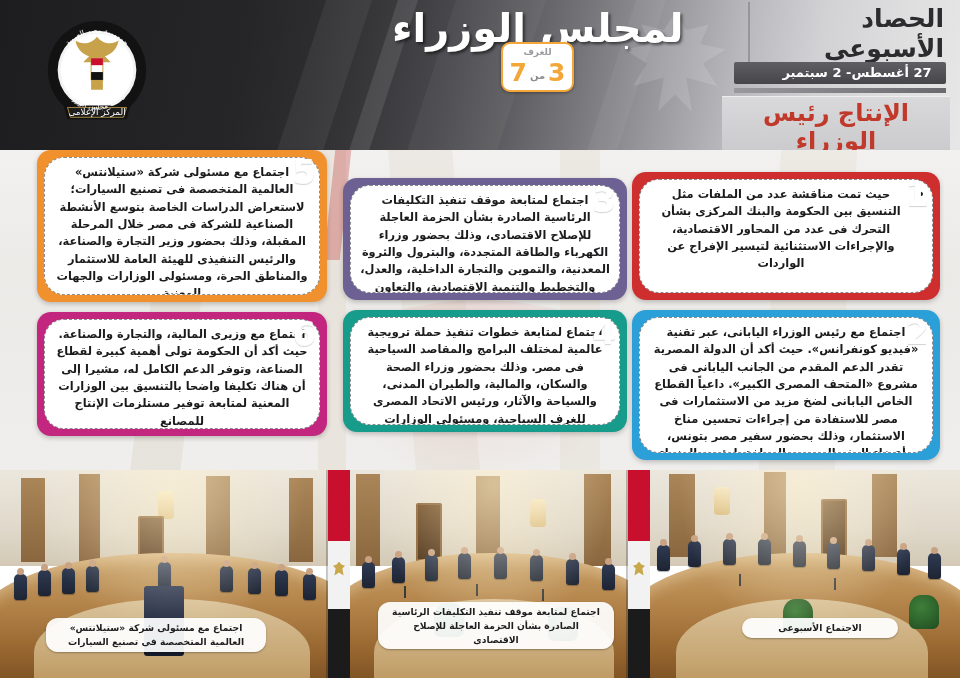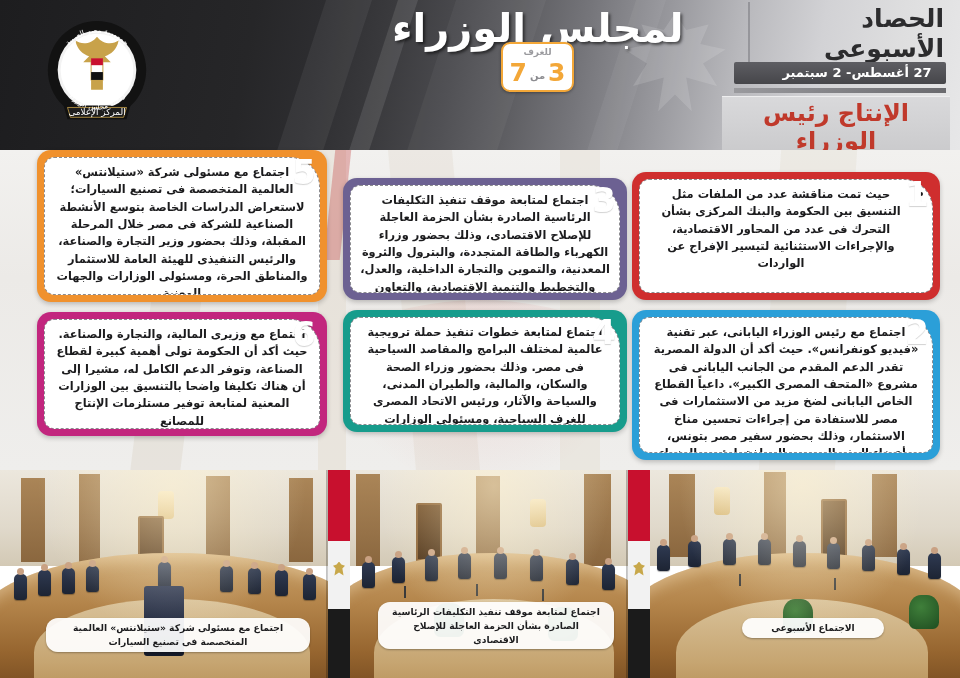--- a/index.html
+++ b/index.html
@@ -230,21 +230,21 @@
   .card-inner {
     position: absolute;
     left: 7px; right: 7px; top: 7px; bottom: 7px;
     background: #ffffff;
     border: 1px dashed #8c8c90;
     border-radius: 10px;
     padding: 6px 9px 6px 9px;
     direction: rtl;
     overflow: hidden;
   }
-  .card-inner.cut-tr { border-top-right-radius: 30px; }
+  .card-inner.cut-tr { border-top-right-radius: 30px; border-radius: 20px; }
 
   .card-heading {
     font-size: 16px;
     font-weight: bold;
     color: #1a5490;
     text-align: center;
     line-height: 1.3;
     margin-bottom: 3px;
   }
   .card-body {
@@ -399,23 +399,23 @@
     border-radius: 12px;
     padding: 3px 12px;
     font-size: 9.2px;
     font-weight: bold;
     color: #1d1d1f;
     line-height: 1.5;
     text-align: center;
     direction: rtl;
     box-shadow: 0 1px 2px rgba(0,0,0,0.3);
   }
-  #caption-left  { left: 46px;  top: 618px; width: 264px; }
+  #caption-left  { left: 46px;  top: 618px; width: 220px; }
   #caption-mid   { left: 378px; top: 602px; width: 236px; }
-  #caption-right { left: 742px; top: 618px; width: 142px; }
+  #caption-right { left: 742px; top: 618px; width: 156px; }
 </style>
 </head>
 <body>
 
 <div id="page">
 
   <div id="header">
     <div class="streak s1"></div>
     <div class="streak s2"></div>
     <div class="streak s3"></div>

